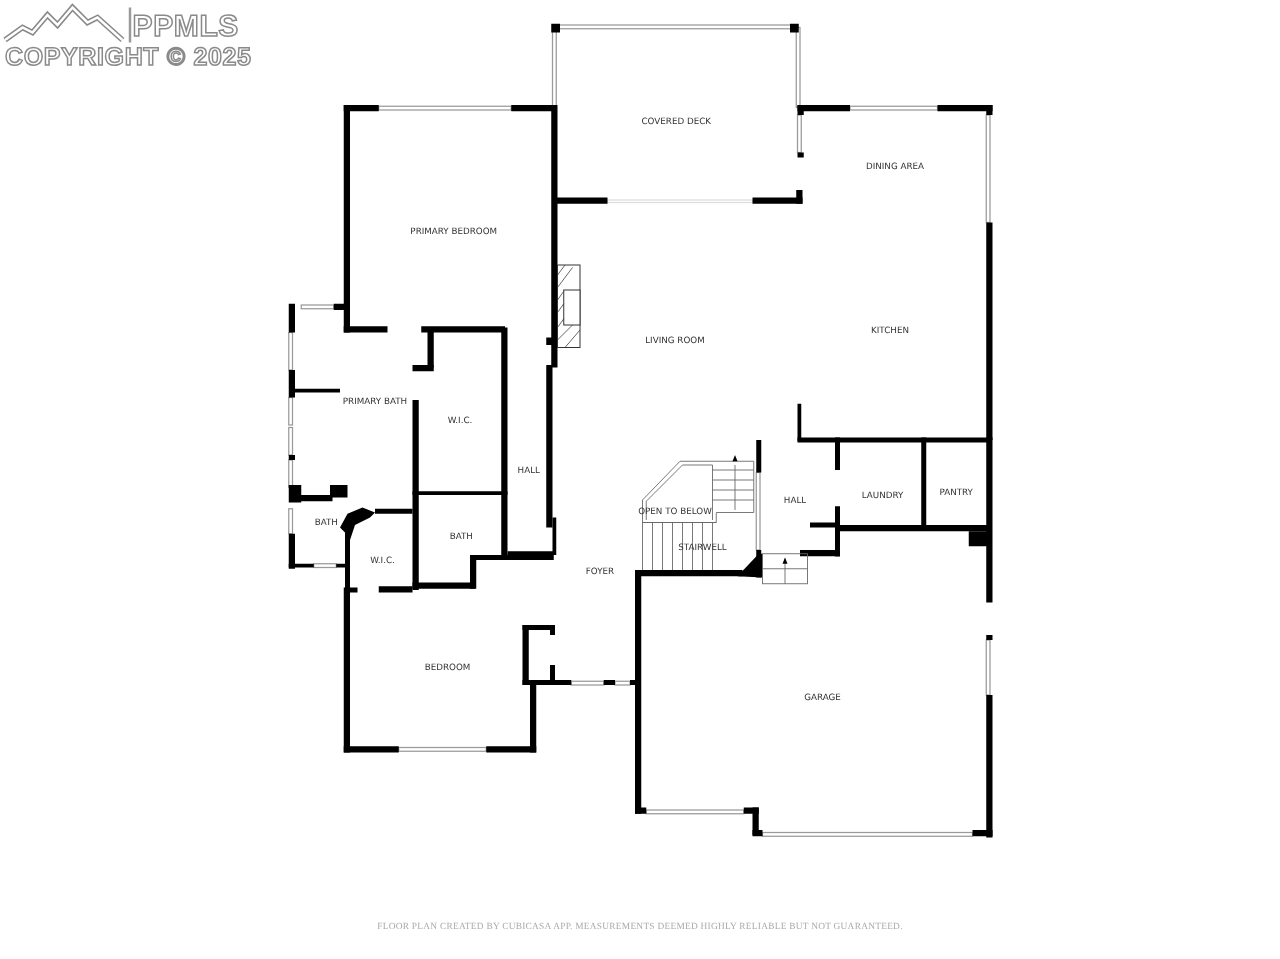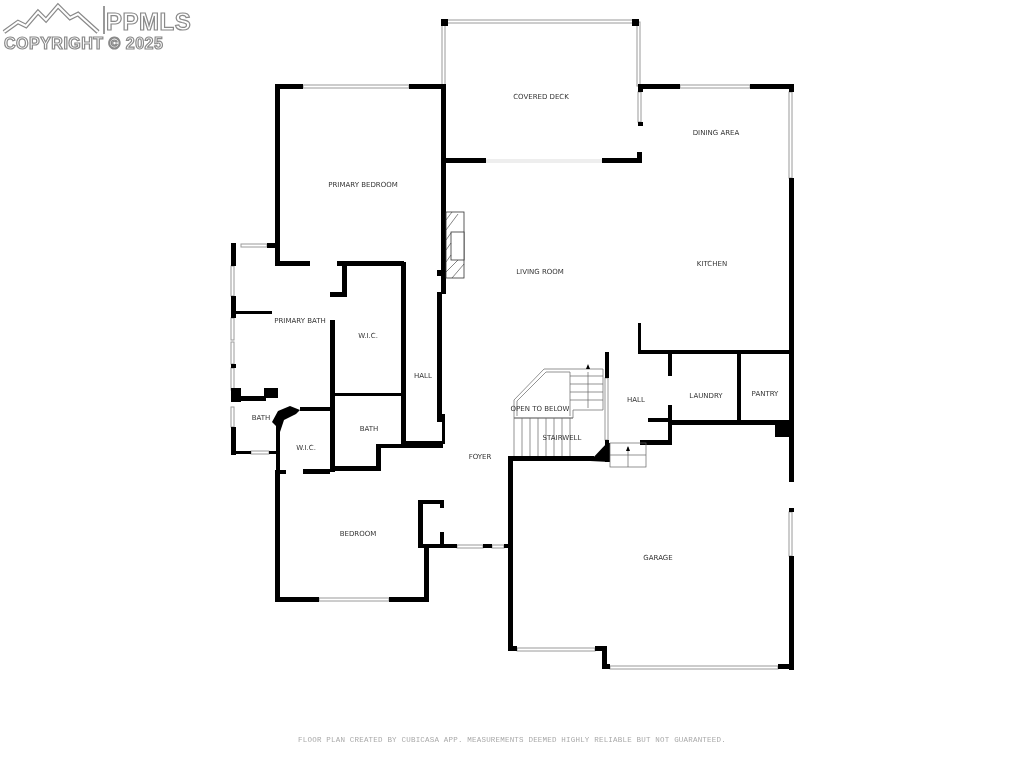--- a/index.html
+++ b/index.html
@@ -2,26 +2,26 @@
 <html><head>
 <meta charset="utf-8">
 <style>
   html, body { margin: 0; padding: 0; background: #ffffff; }
   body { width: 1024px; height: 767px; position: relative; overflow: hidden;
          font-family: "DejaVu Sans", sans-serif; }
   .watermark { position: absolute; left: 2px; top: 2px; width: 200px; height: 58px; }
   .wm-text { position: absolute; font-family: "Liberation Sans", sans-serif; font-weight: bold;
              color: #ffffff; -webkit-text-stroke: 1.2px #8a8a8a; letter-spacing: 0.5px; text-align: center; }
   .wm-brand { left: 104px; top: 6px; font-size: 24px; }
-  .wm-copy { left: 2px; top: 33px; font-size: 16px; }
+  .wm-copy { left: 2px; top: 33px; font-size: 20px; }
   .wm-divider { position: absolute; left: 101px; top: 4px; width: 2px; height: 28px; background: #9a9a9a; }
   svg.plan { position: absolute; left: 0; top: 0; }
   .room-label { font-family: "DejaVu Sans", sans-serif; font-size: 7px; fill: #333333; text-anchor: middle; }
   .footer { position: absolute; left: 0; width: 1024px; top: 736px; text-align: center;
-            font-family: Liberation Mono, monospace; font-size: 7.5px; color: #a9a9a9; letter-spacing: 0.2px; }
+            font-family: Liberation Serif, serif; font-size: 7.5px; color: #a9a9a9; letter-spacing: 0.2px; }
 </style>
 </head>
 <body>
 
 <div class="watermark">
   <svg width="100" height="32" style="position:absolute;left:0;top:0;">
     <polyline points="2,30 16,20 24,24 36,10 44,18 56,4 68,16 76,12 96,30" fill="none" stroke="#8a8a8a" stroke-width="4.5" stroke-linejoin="miter"></polyline>
     <polyline points="2,30 16,20 24,24 36,10 44,18 56,4 68,16 76,12 96,30" fill="none" stroke="#ffffff" stroke-width="2" stroke-linejoin="miter"></polyline>
   </svg>
   <div class="wm-divider"></div>

